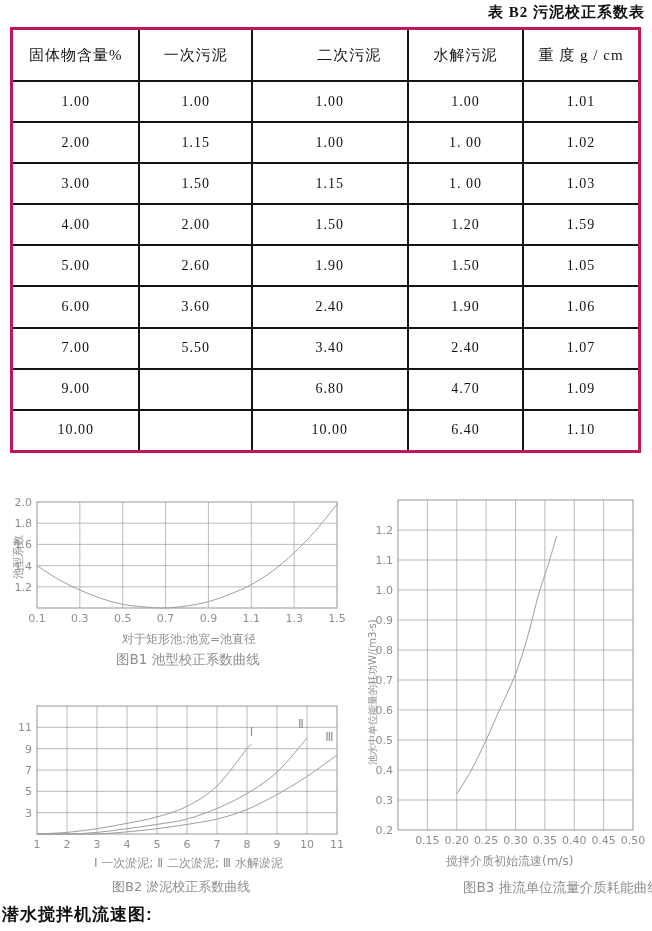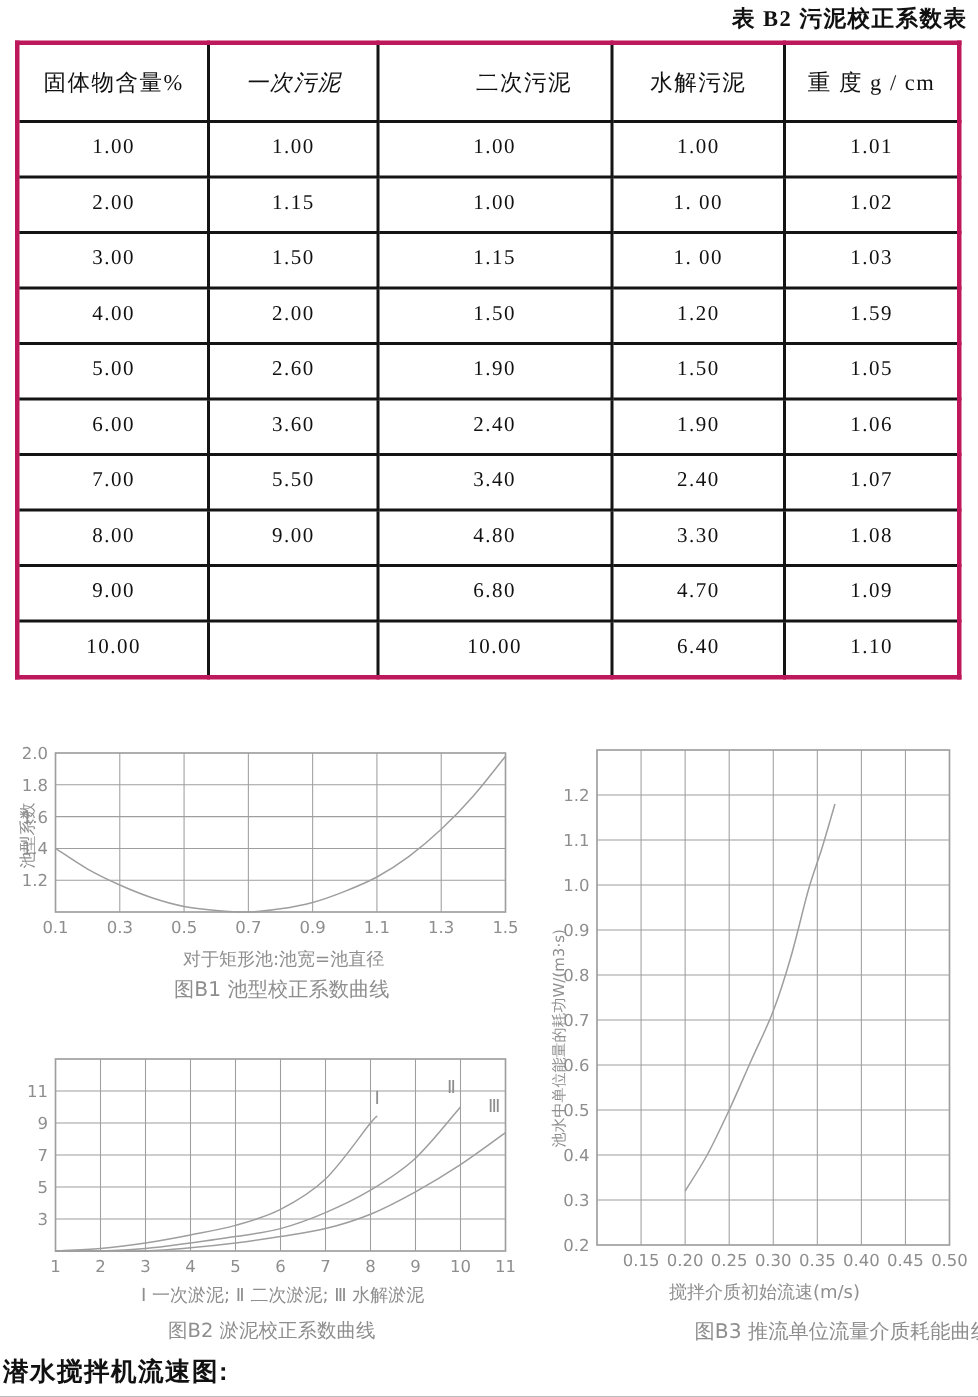--- a/index.html
+++ b/index.html
@@ -45,21 +45,21 @@
 <body>
 
 <div id="page">
 
   <div id="doc-title">表 B2 污泥校正系数表</div>
 
   <table id="coef-table">
     <thead>
         <tr>
           <th style="width: 21.6%;">固体物含量%</th>
-          <th style="width: 19%; font-style: italic;">一次污泥</th>
+          <th style="width: 19%;">一次污泥</th>
           <th style="width: 20.3%; padding-left: 39px;">二次污泥</th>
           <th style="width: 19.5%;">水解污泥</th>
           <th style="width: 19.6%;">重 度 g / cm</th>
         </tr>
       </thead>
     <tbody>
         <tr>
           <td>1.00</td>
           <td>1.00</td>
           <td>1.00</td>
@@ -100,27 +100,20 @@
           <td>2.40</td>
           <td>1.90</td>
           <td>1.06</td>
         </tr>
         <tr>
           <td>7.00</td>
           <td>5.50</td>
           <td>3.40</td>
           <td>2.40</td>
           <td>1.07</td>
-        </tr>
-        <tr>
-          <td>8.00</td>
-          <td>9.00</td>
-          <td>4.80</td>
-          <td>3.30</td>
-          <td>1.08</td>
         </tr>
         <tr>
           <td>9.00</td>
           <td></td>
           <td>6.80</td>
           <td>4.70</td>
           <td>1.09</td>
         </tr>
         <tr>
           <td>10.00</td>

